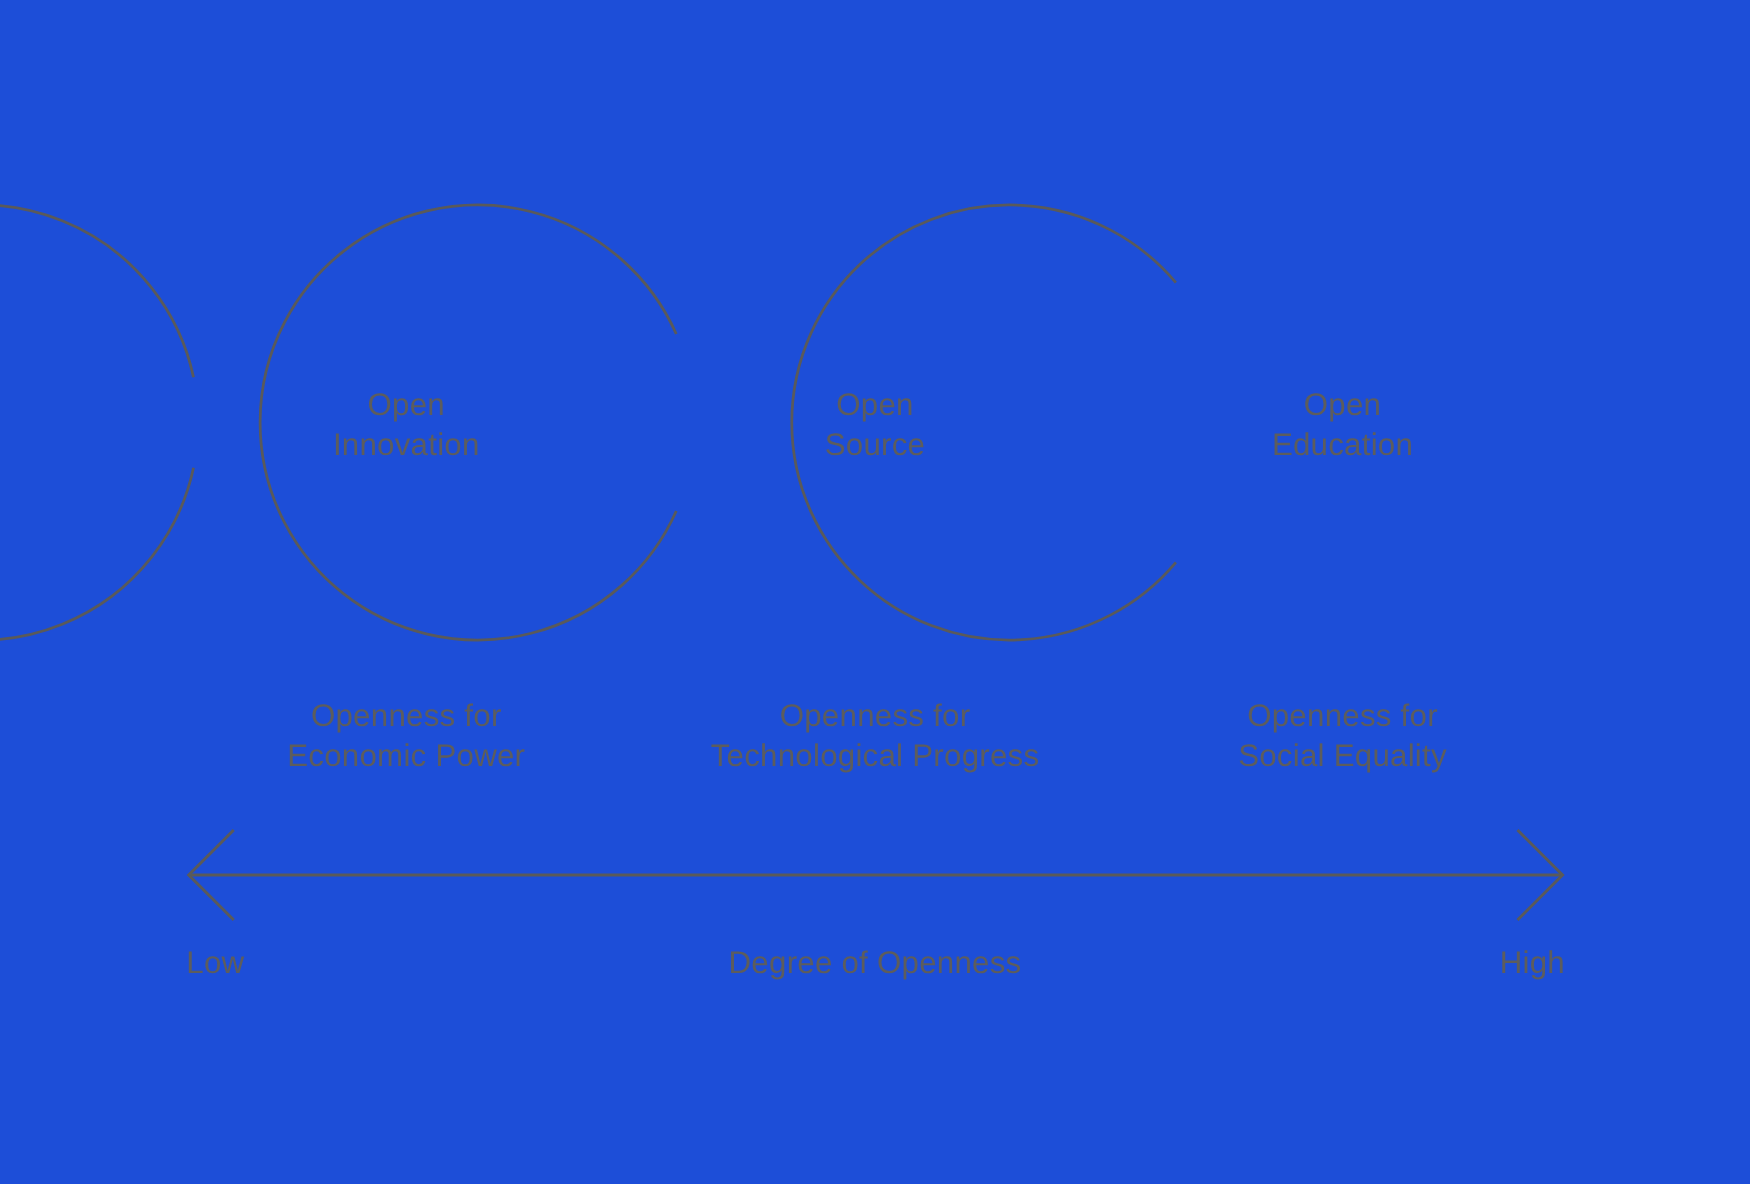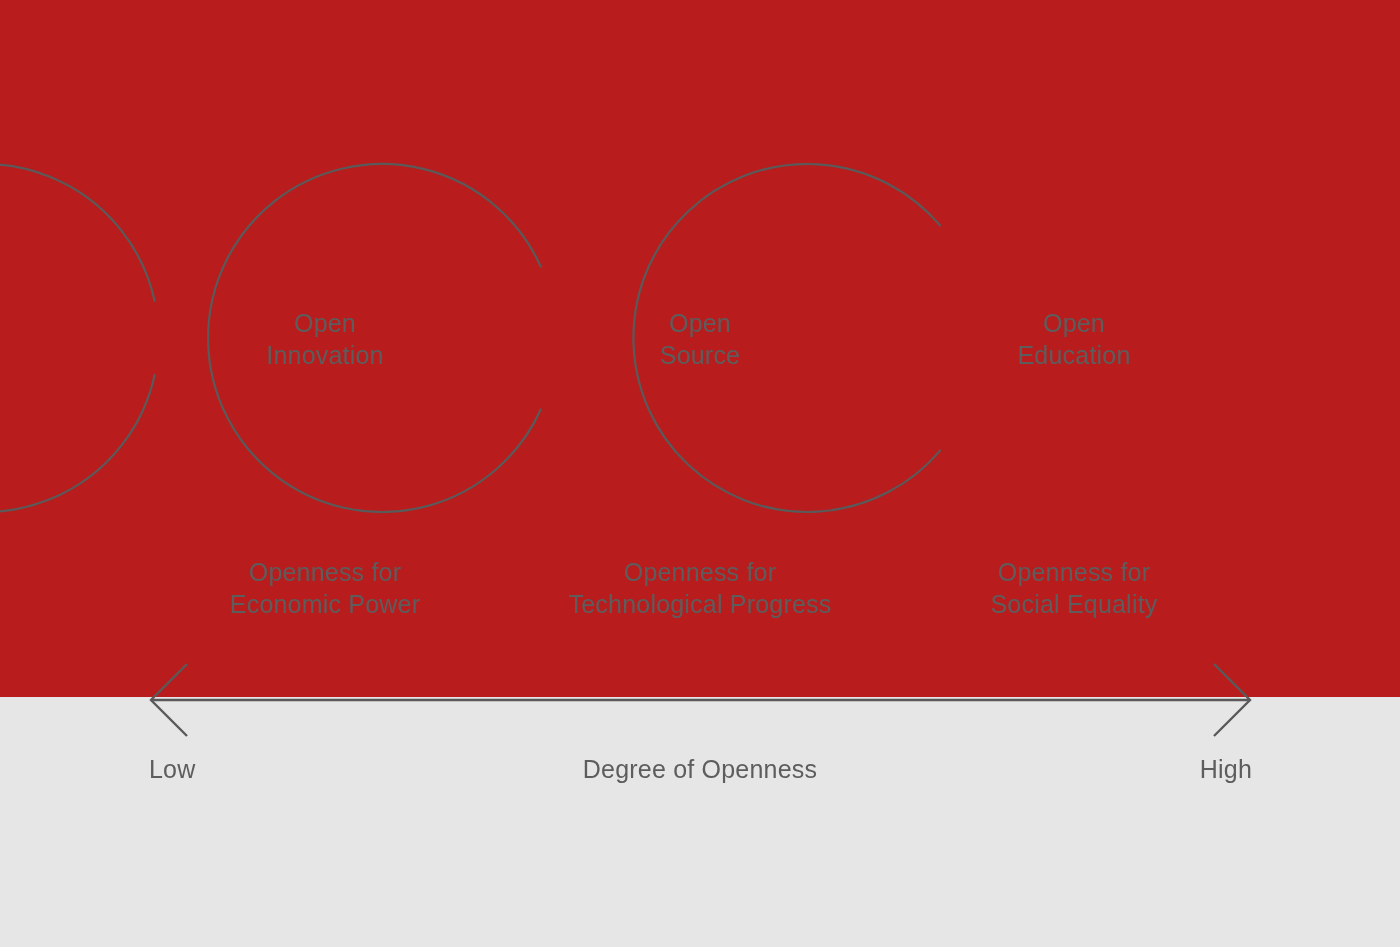--- a/index.html
+++ b/index.html
@@ -10,22 +10,22 @@
   body {
     width: 1400px;
     height: 947px;
     background: #e6e6e6;
     font-family: "Liberation Sans", sans-serif;
     overflow: hidden;
   }
   #stage {
     position: relative;
     width: 1400px;
-    height: 697px;
-    background: #b91c1c;
+    height: 947px;
+    background: #1d4ed8;
   }
   #diagram-svg {
     position: absolute;
     top: 0;
     left: 0;
     width: 1400px;
     height: 947px;
   }
   .circle-arc {
     fill: none;

